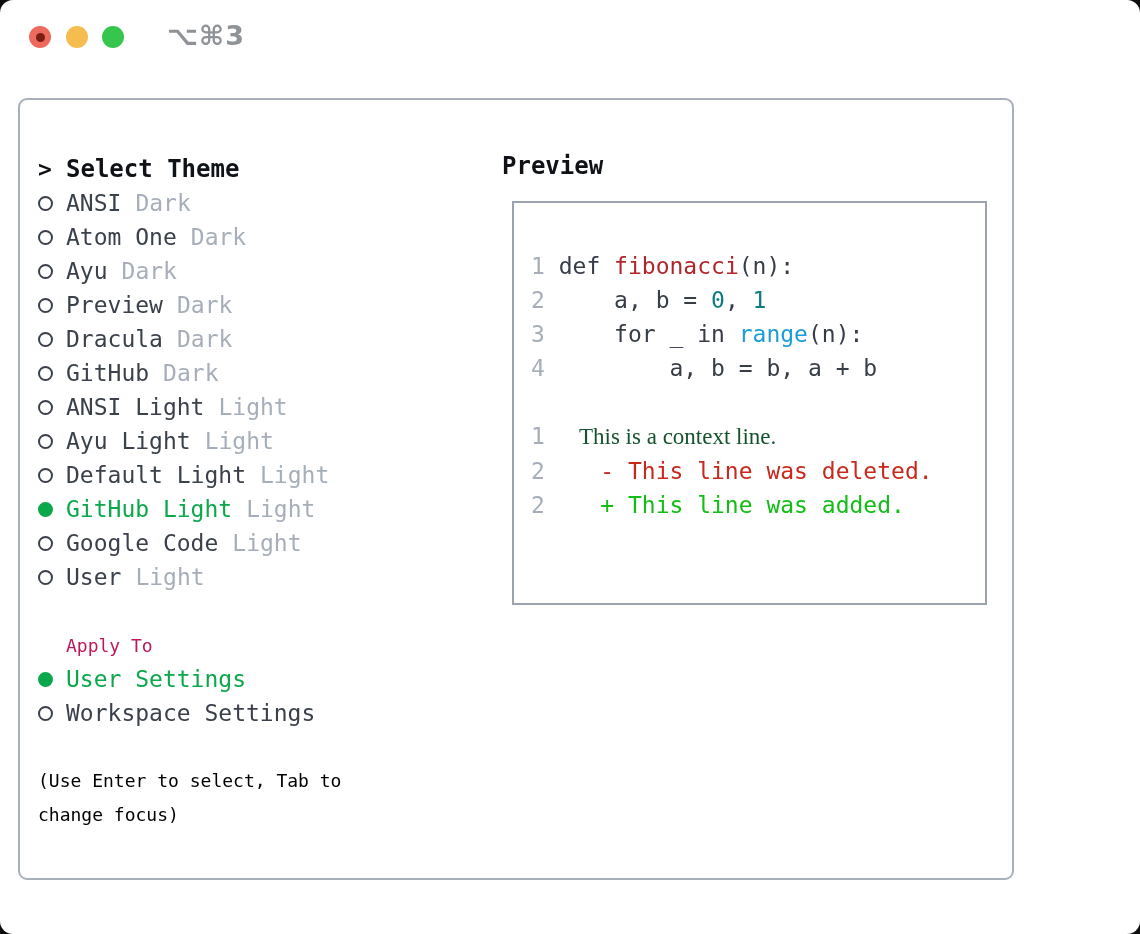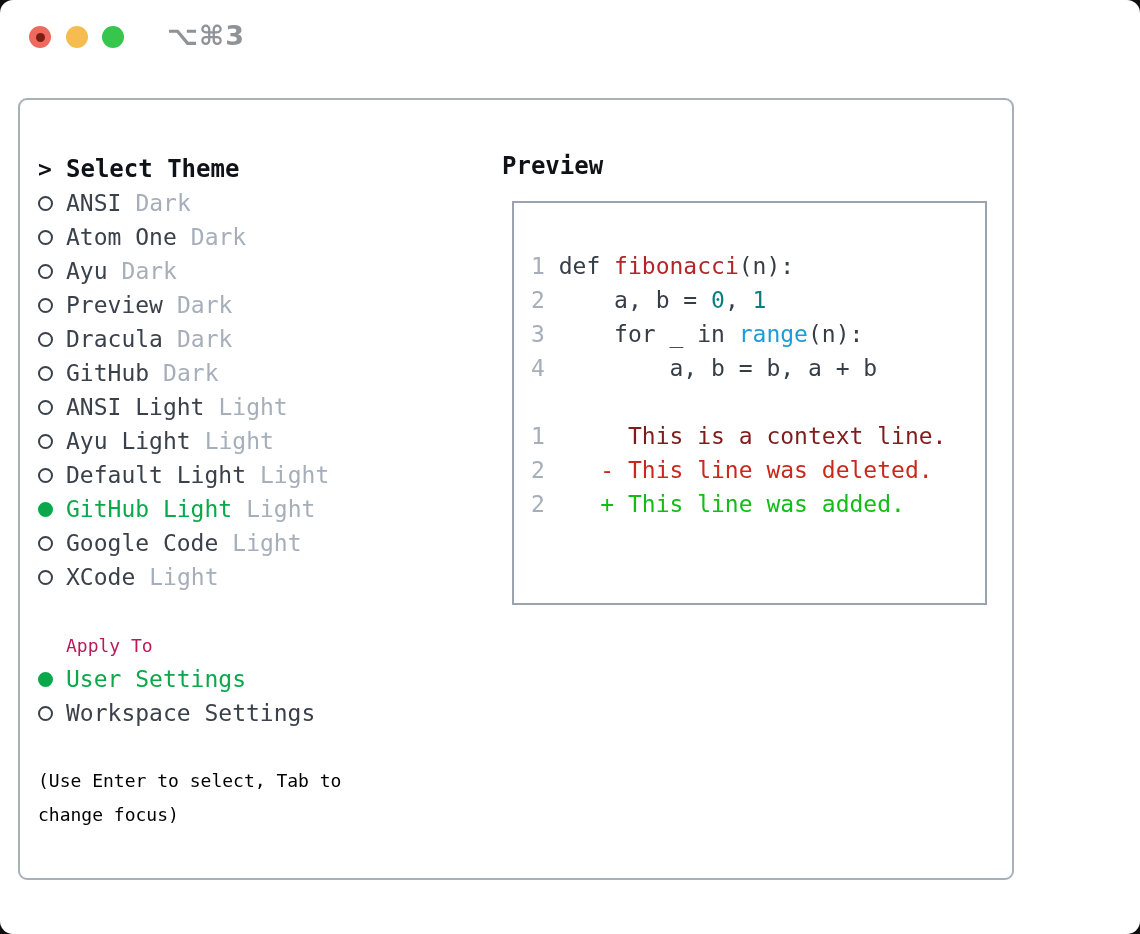--- a/index.html
+++ b/index.html
@@ -70,21 +70,21 @@
     padding:46px 0 16px 17px;
     background:#ffffff;
     overflow:hidden;
   }
   .pline { white-space:pre; font-size:23px; line-height:34px; min-height:34px; }
   .tk-num     { color:#a6aeb9; }
   .tk-code    { color:#363d47; }
   .tk-func    { color:#b2252a; }
   .tk-lit     { color:#0c7d7f; }
   .tk-builtin { color:#1b9cd8; }
-  .tk-ctx     { color:#7f1d1d; }
+  .tk-ctx     { color:#14532d;font-family:Liberation Serif, serif; }
   .tk-del     { color:#c9291c; }
   .tk-add     { color:#12bd16; }
 </style>
 </head>
 <body>
 
 <div class="window">
 
   <span class="tl tl-red">
     <span class="tl-dot"></span>
@@ -178,21 +178,21 @@
             <span class="prefix">
               <span class="radio"></span>
             </span>
             <span class="t-name">Google Code</span>
             <span class="t-tag">Light</span>
           </div>
           <div class="row">
             <span class="prefix">
               <span class="radio"></span>
             </span>
-            <span class="t-name">XCode</span>
+            <span class="t-name">User</span>
             <span class="t-tag">Light</span>
           </div>
         </div>
 
       <div class="row"></div>
 
       <div class="row">
         <span class="prefix"></span>
         <span class="apply-label">Apply To</span>
       </div>

